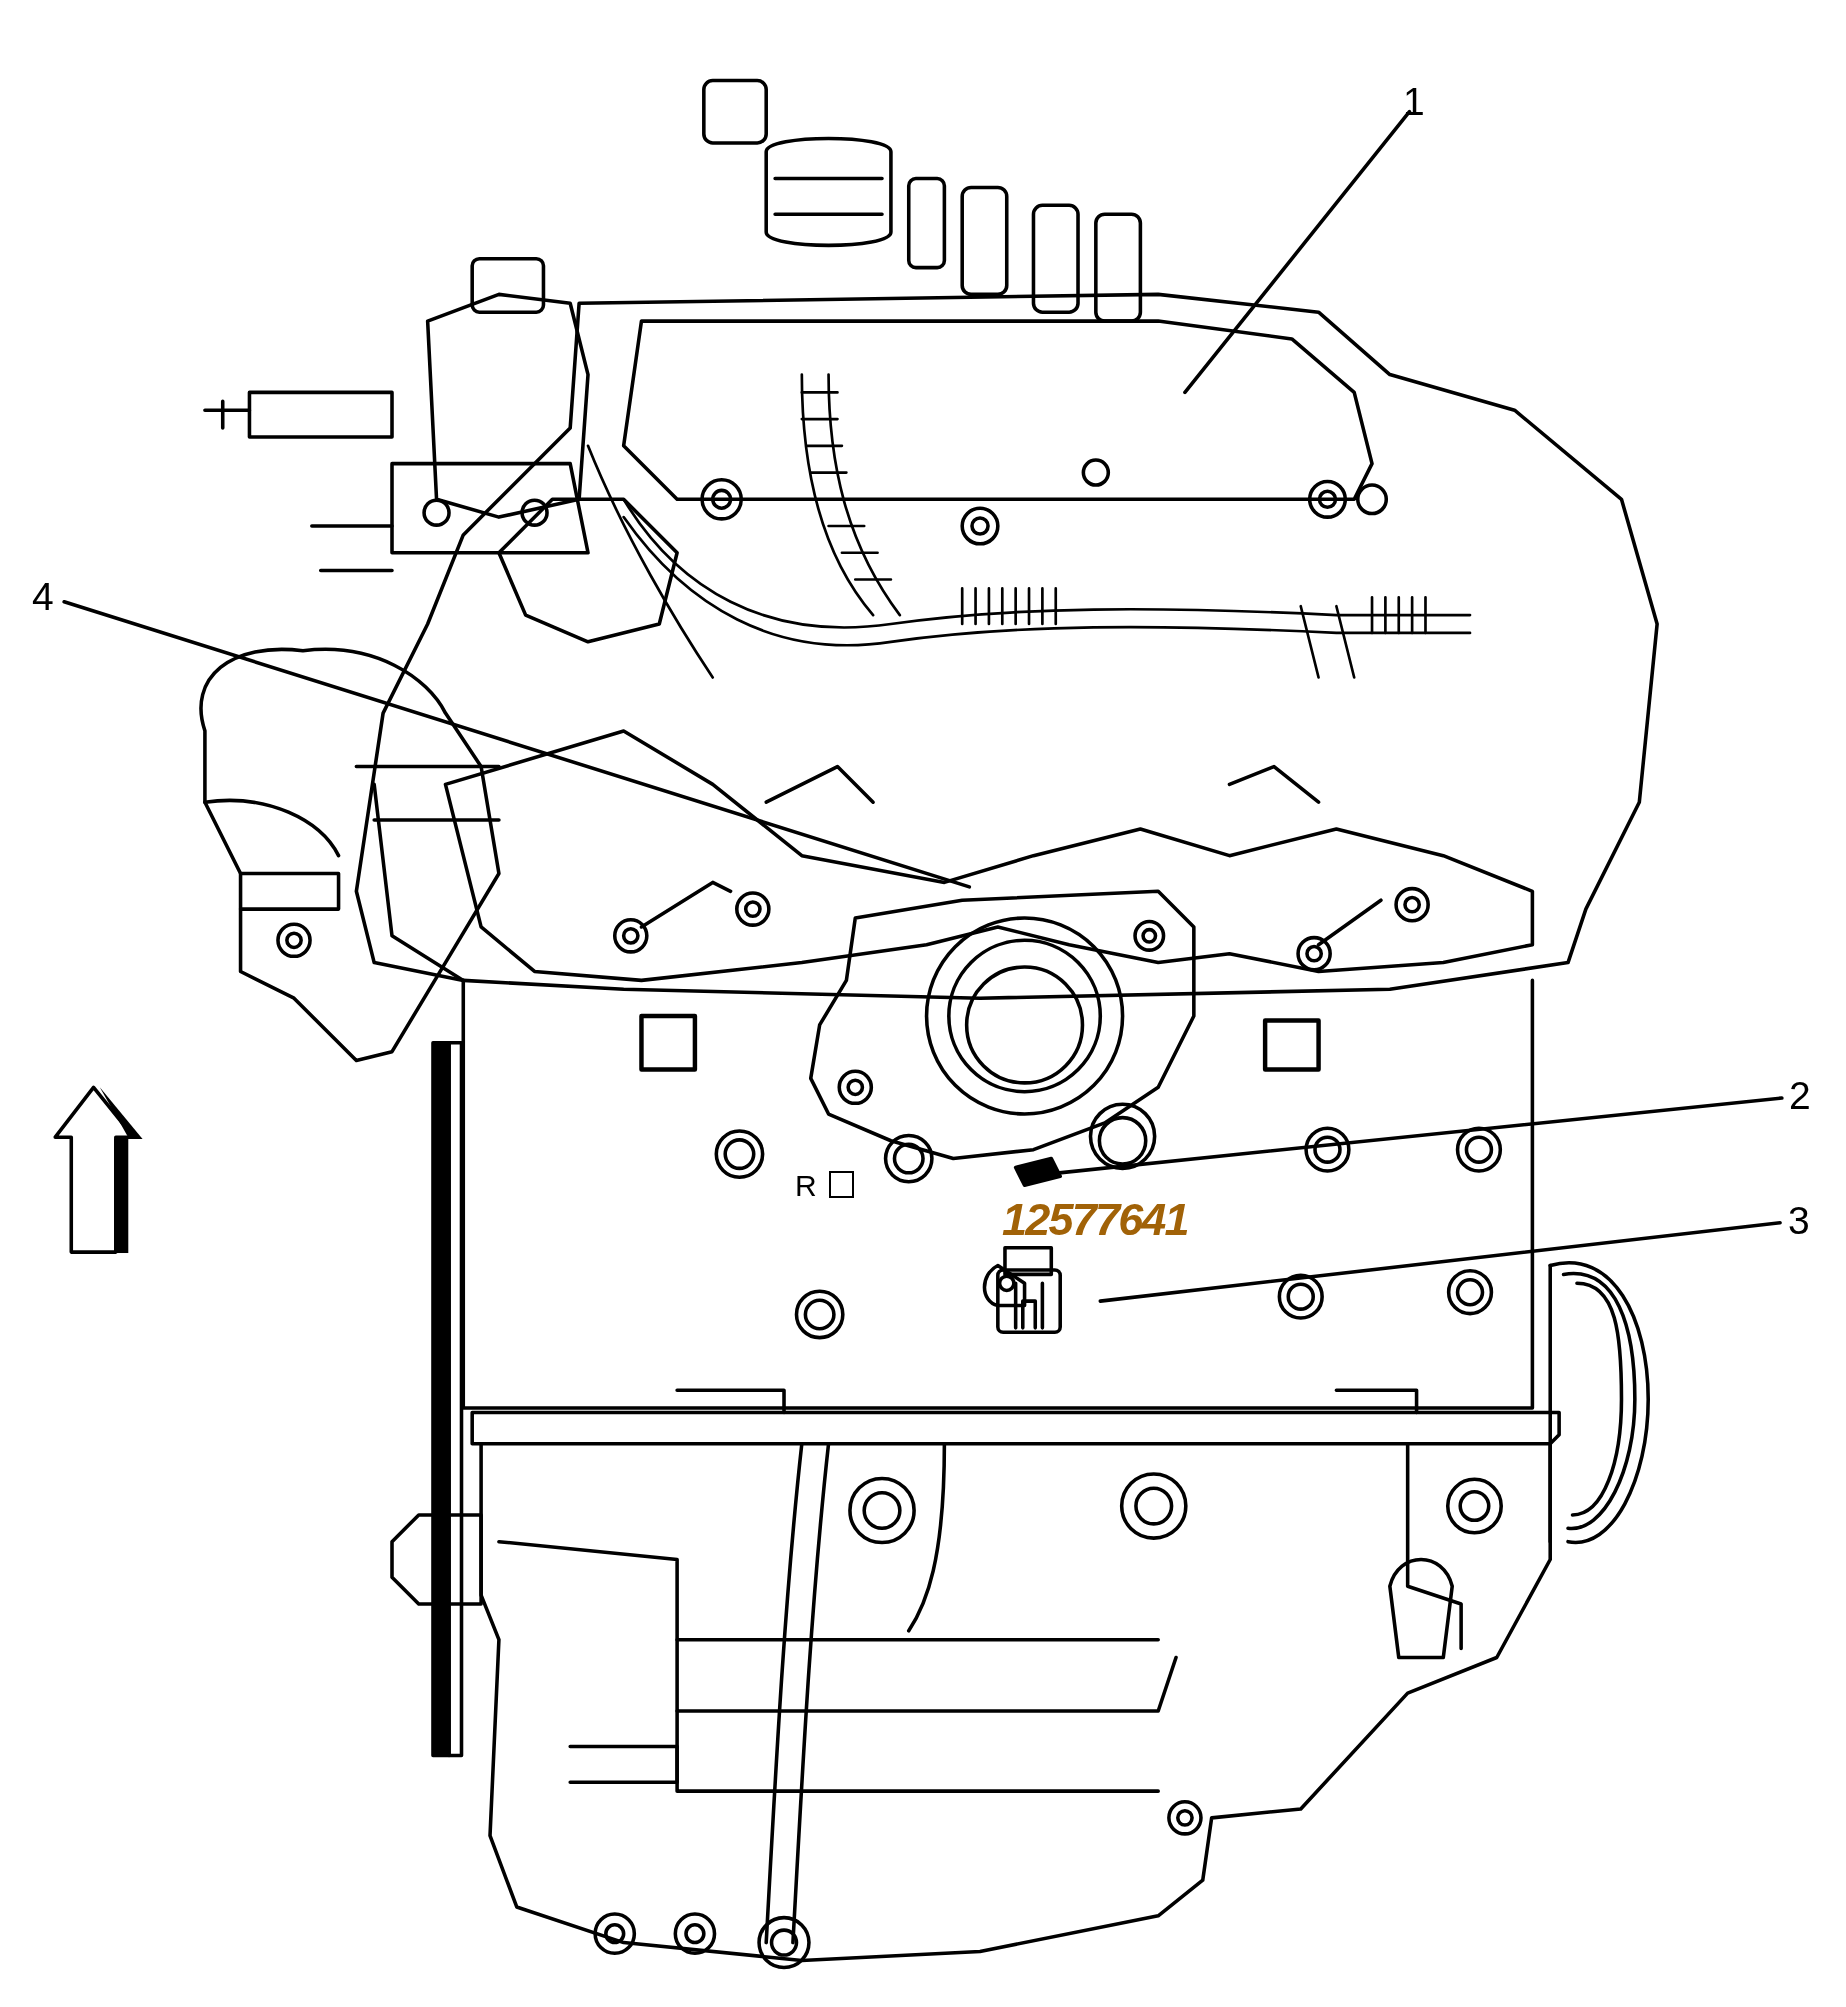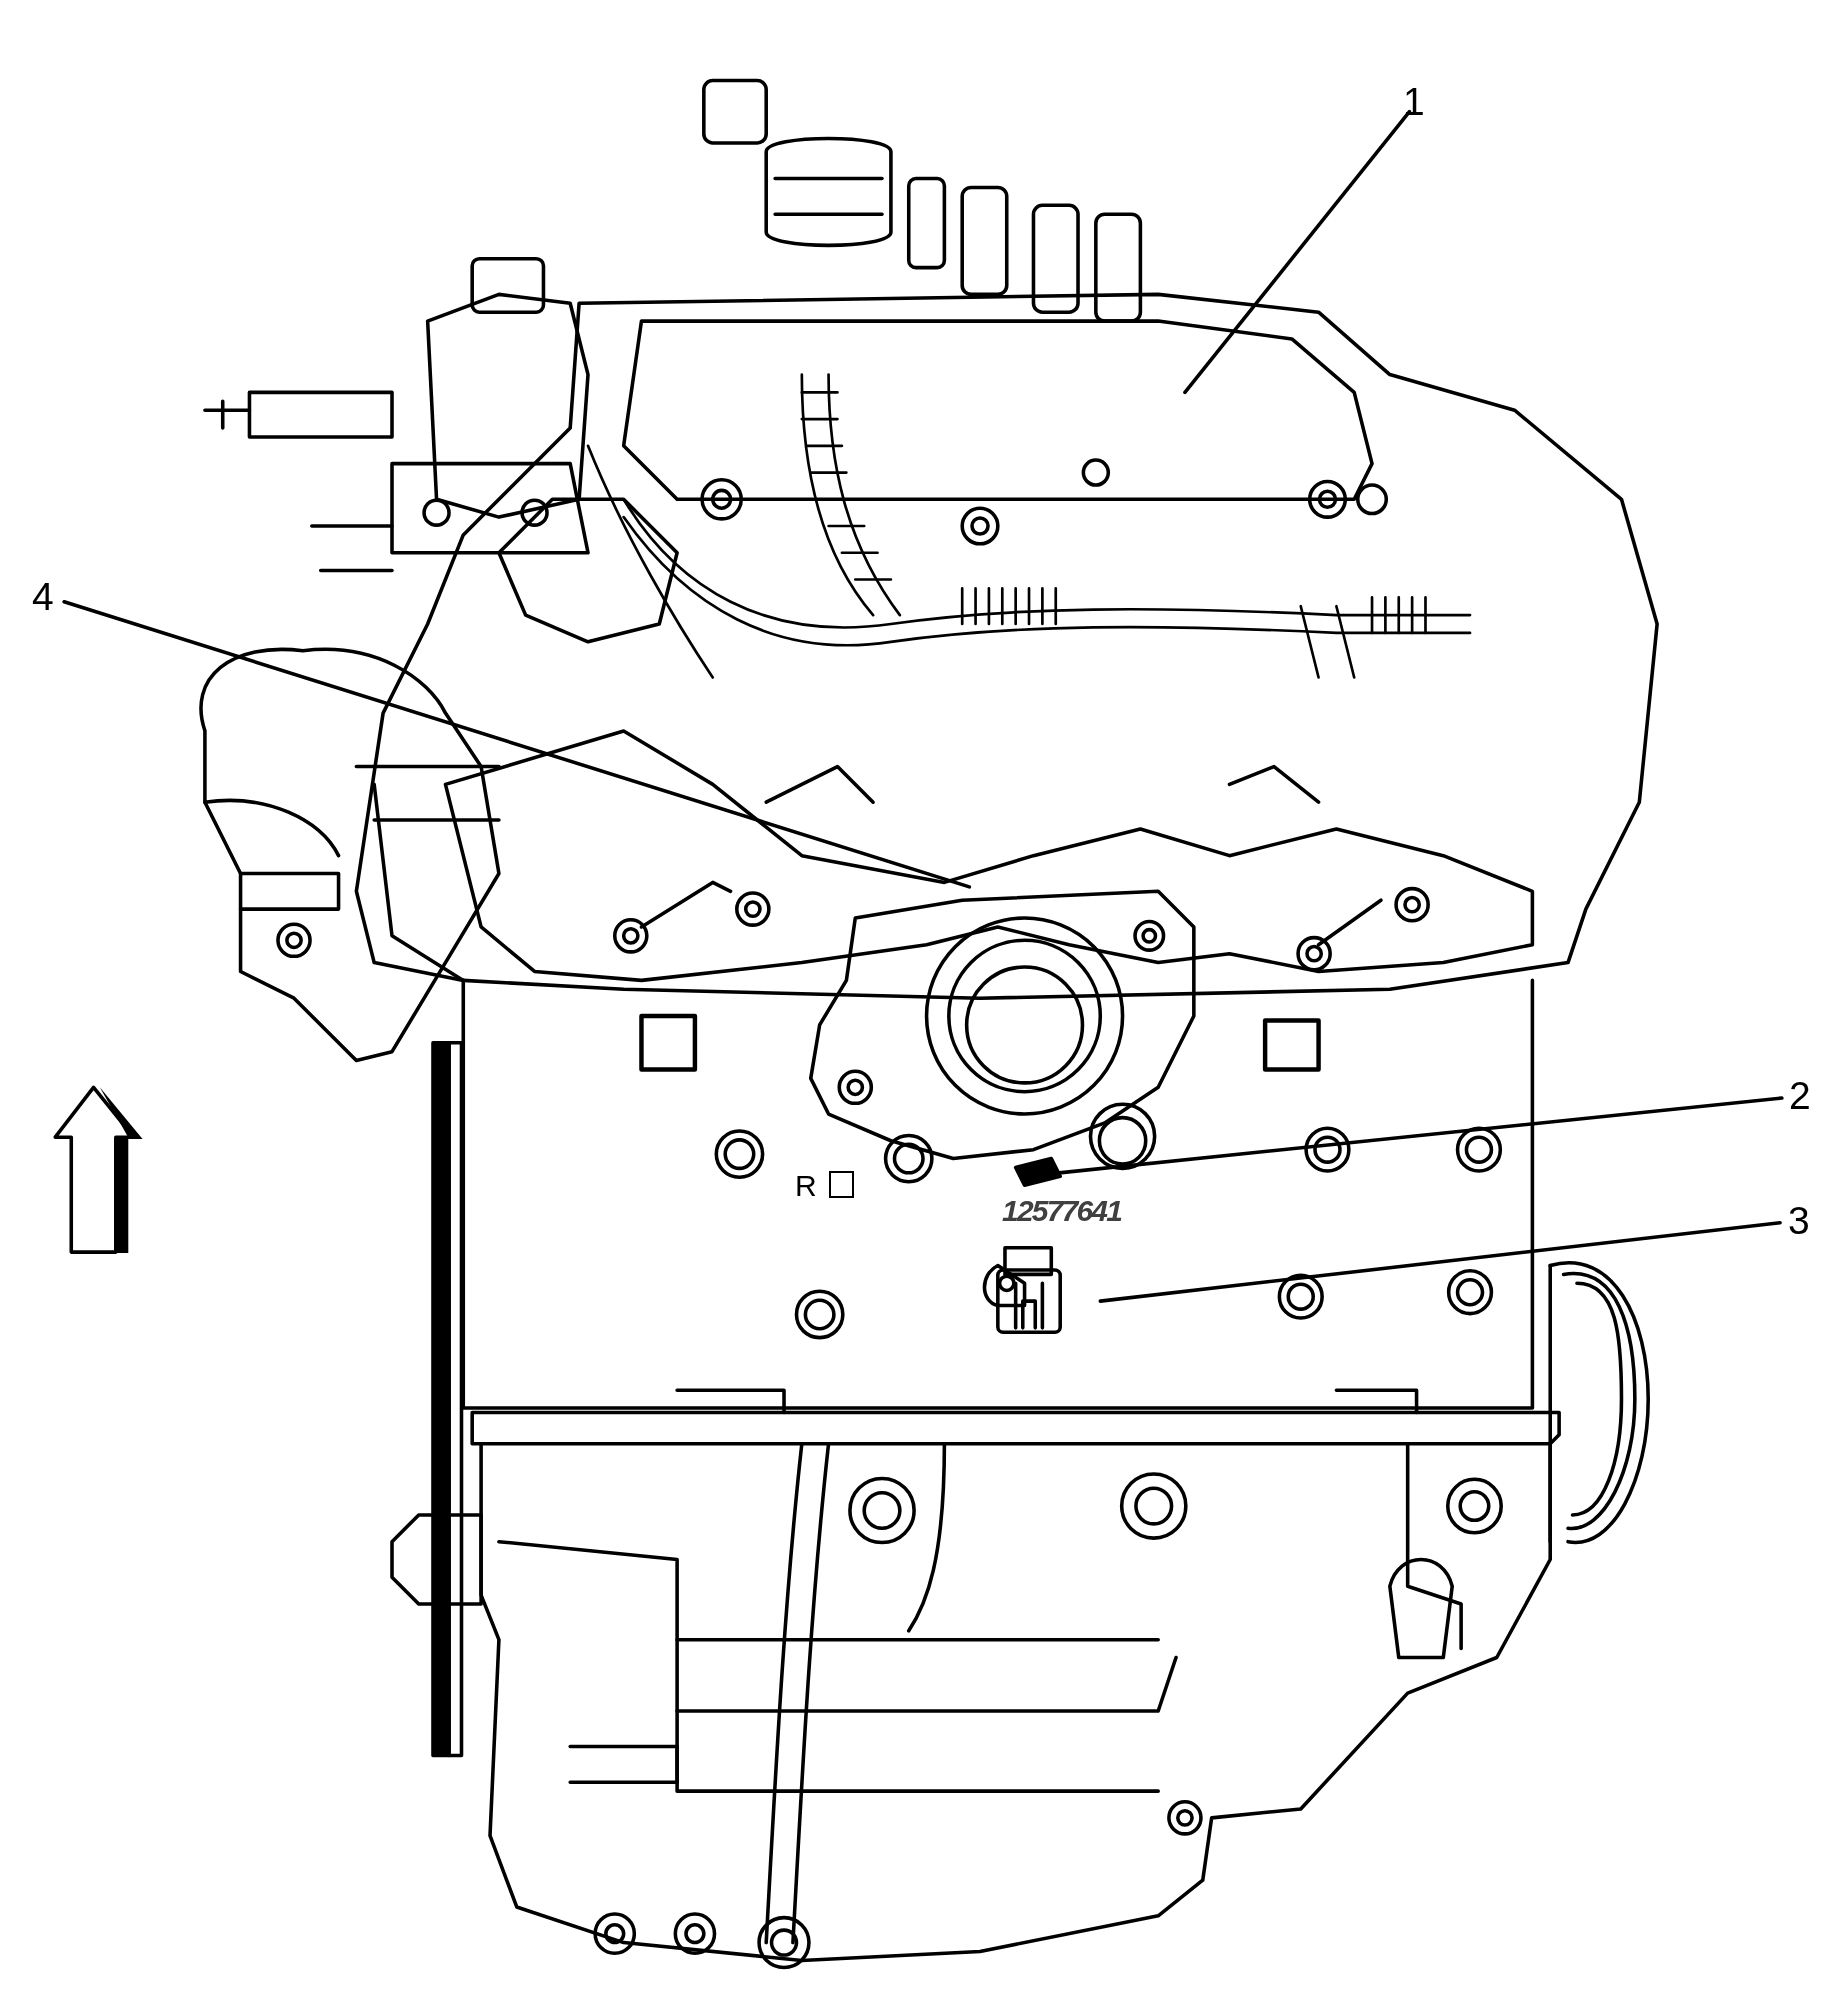--- a/index.html
+++ b/index.html
@@ -1,20 +1,20 @@
 <!DOCTYPE html>
 <html style="font-size:14.3px"><head>
 <meta charset="utf-8">
 <style>
   html, body { margin:0; padding:0; background:#ffffff; }
   body { width:1846px; height:2008px; position:relative; overflow:hidden;
          font-family:"Liberation Sans", sans-serif; }
   svg.drawing { position:absolute; left:0; top:0; }
   .callout { position:absolute; font-size:39px; color:#000; line-height:1; font-family:"Liberation Sans", sans-serif; }
-  .stamp { position:absolute; font-size:30px; font-weight:bold; font-style:italic; color:#404040; letter-spacing:-1.8px; font-family:"Liberation Sans", sans-serif;text-align:right; }
+  .stamp { position:absolute; font-size:45px; font-weight:bold; font-style:italic; color:#a16207; letter-spacing:-1.8px; font-family:"Liberation Sans", sans-serif;text-align:right; }
   .rmark { position:absolute; font-size:30px; color:#000; font-family:"Liberation Sans", sans-serif; }
 </style>
 </head>
 <body>
 
 <svg class="drawing" width="1846" height="2008" viewBox="0 0 2072 2253" xmlns="http://www.w3.org/2000/svg" fill="none" stroke="#000" stroke-width="4" stroke-linejoin="round" stroke-linecap="round">
 
   <g>
     <path d="M650 340 L1300 330 L1480 350 L1560 420 L1700 460 L1820 560 L1860 700 L1840 900 L1780 1020 L1760 1080 L1560 1110 L1100 1120 L700 1110 L520 1100 L420 1080 L400 1000 L430 800 L480 700 L520 600 L640 480 Z"></path>
     <path d="M720 360 L1300 360 L1450 380 L1520 440 L1540 520 L1520 560 L760 560 L700 500 Z"></path>

